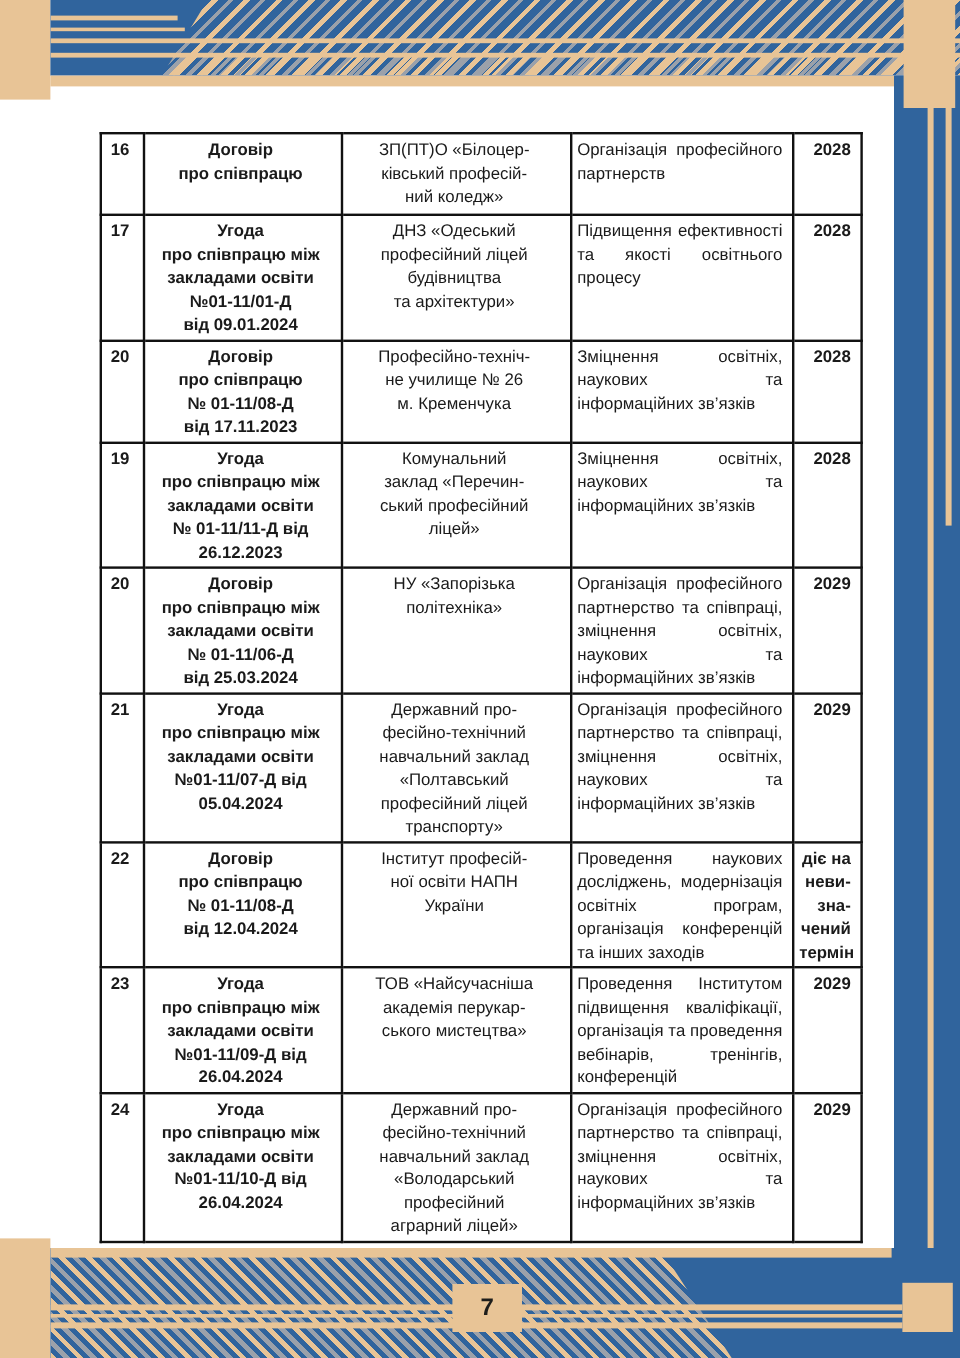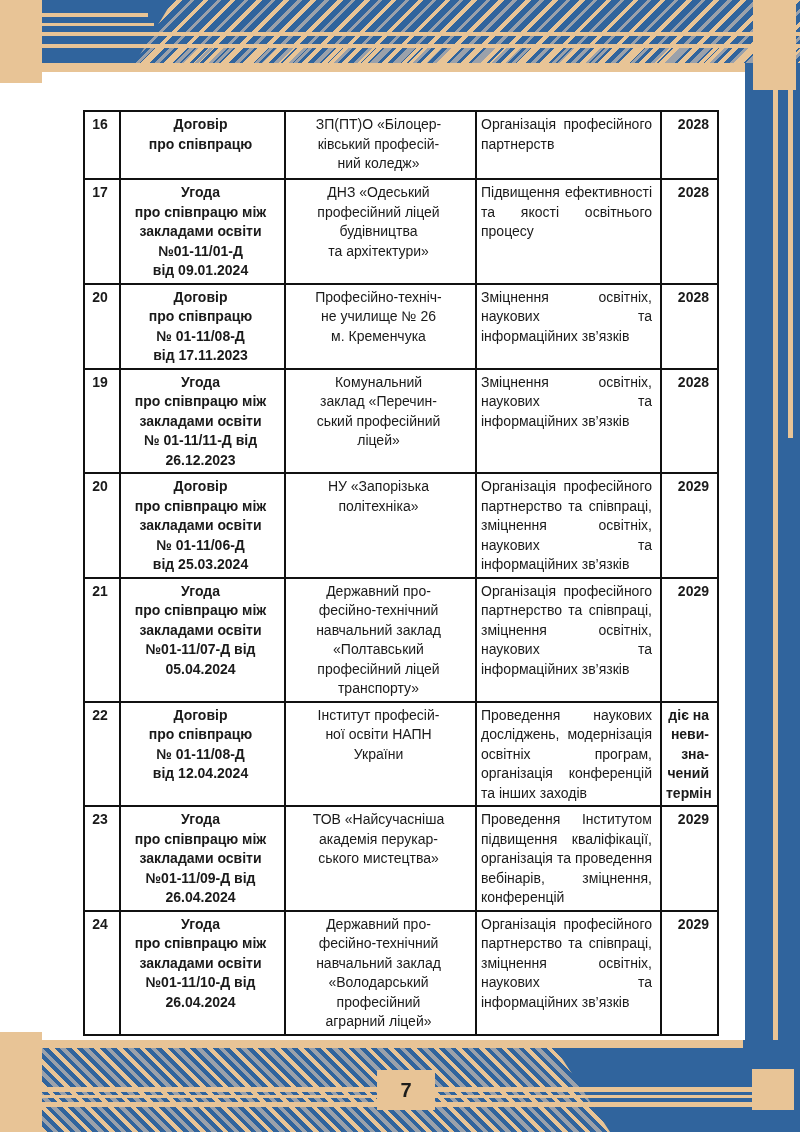--- a/index.html
+++ b/index.html
@@ -192,21 +192,21 @@
       <tr style="height:80px">
         <td class="c-num">23</td>
         <td class="c-type">Угода
 про співпрацю між
 закладами освіти
 №01-11/09-Д від
 26.04.2024</td>
         <td class="c-inst">ТОВ «Найсучасніша
 академія перукар-
 ського мистецтва»</td>
-        <td class="c-purp">Проведення Інститутом підвищення кваліфікації, організація та проведення вебінарів, зміцнення, конференцій</td>
+        <td class="c-purp">Проведення Інститутом підвищення кваліфікації, організація та проведення вебінарів, тренінгів, конференцій</td>
         <td class="c-term">2029</td>
       </tr>
       <tr style="height:118px">
         <td class="c-num">24</td>
         <td class="c-type">Угода
 про співпрацю між
 закладами освіти
 №01-11/10-Д від
 26.04.2024</td>
         <td class="c-inst">Державний про-

